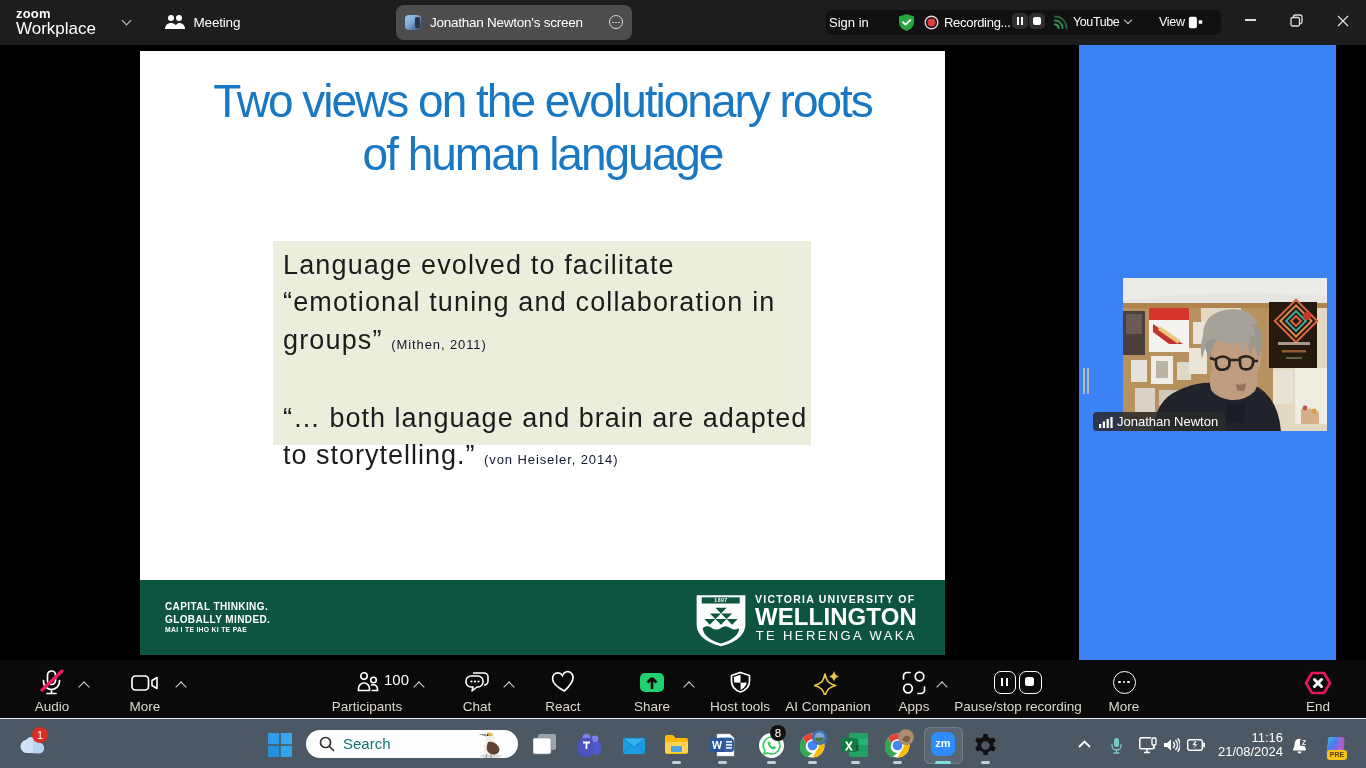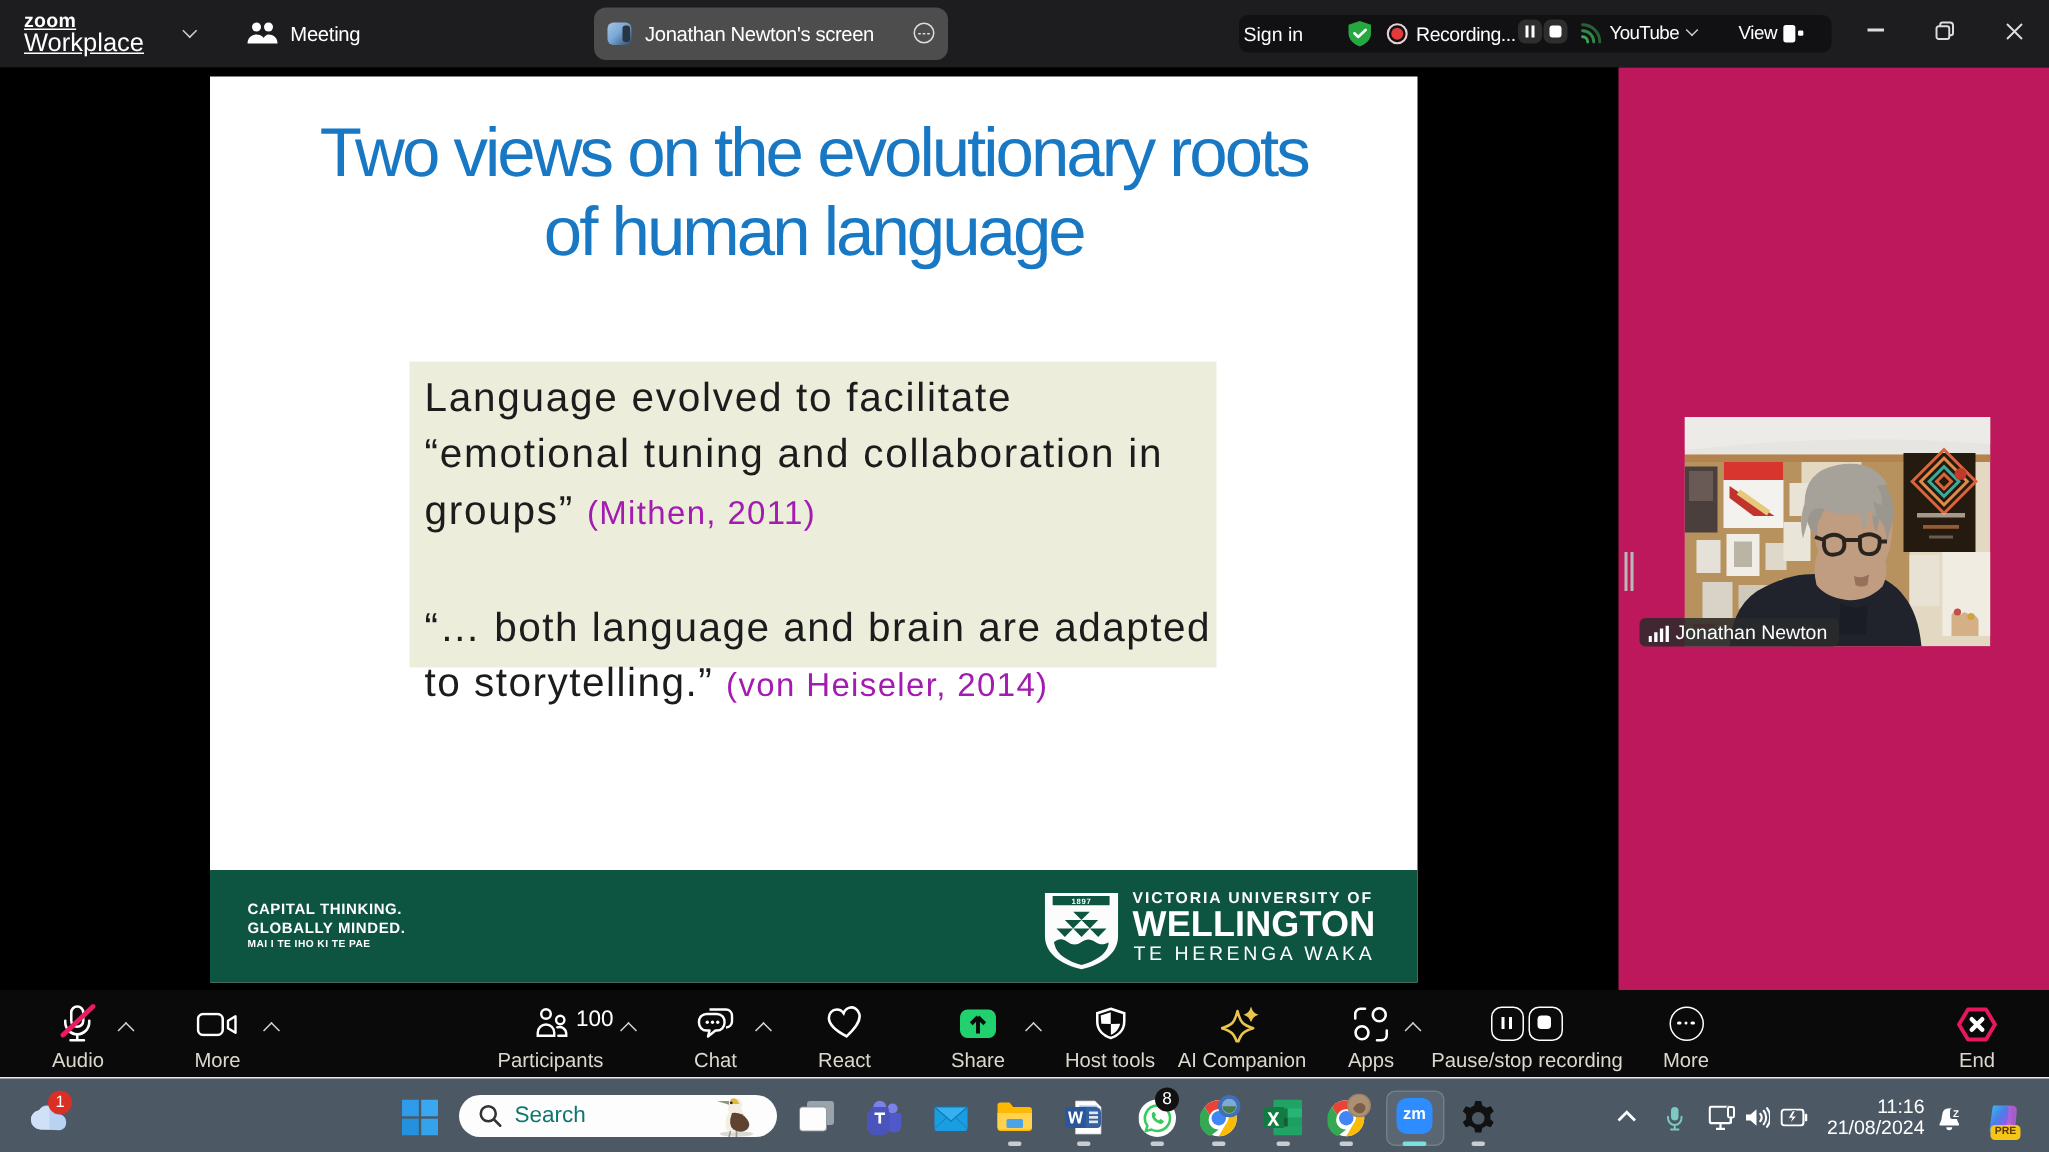--- a/index.html
+++ b/index.html
@@ -1,21 +1,21 @@
 <!DOCTYPE html>
 <html><head>
 <meta charset="utf-8">
 <style>
   * { margin:0; padding:0; box-sizing:border-box; }
   html,body { width:1366px; height:768px; overflow:hidden; background:#000; font-family:"Liberation Sans", sans-serif; }
   #stage { position:relative; width:1366px; height:768px; background:#000; }
 
   
   #topbar { position:absolute; left:0; top:0; width:1366px; height:45px; background:#1d1d1f; }
-  #zoomlogo { position:absolute; left:16px; top:8px; color:#fff;text-decoration:underline; }
+  #zoomlogo { position:absolute; left:16px; top:8px; color:#fff; }
   #zoomlogo .z1 { font-size:13px; font-weight:700; letter-spacing:0.2px; line-height:11px;}
   #zoomlogo .z2 { font-size:17px; font-weight:400; line-height:19px; }
   .chev { display:inline-block; width:9px; height:9px; border-right:1.6px solid #ccc; border-bottom:1.6px solid #ccc; transform:rotate(45deg); }
   #logochev { position:absolute; left:123px; top:17px; }
   #meetingtab { position:absolute; left:164px; top:13px; color:#fff; font-size:13.5px; letter-spacing:-0.2px; }
   #sharetab { position:absolute; left:396px; top:5px; width:236px; height:35px; background:#4d4d4d; border-radius:8px; color:#fff; }
   #sharetab .thumb { position:absolute; left:9px; top:10px; width:16px; height:15px; border-radius:4px; background:linear-gradient(135deg,#a8c4e0 0%,#7aa8d8 45%,#2a4a6a 100%); }
   #sharetab .tlabel { position:absolute; left:34px; top:10px; font-size:13.5px; color:#fff; letter-spacing:-0.25px; }
   #sharetab .dots { position:absolute; right:9px; top:10px; width:14px; height:14px; border:1.2px solid #ddd; border-radius:50%; }
   #sharetab .dots i { position:absolute; top:5.6px; width:1.8px; height:1.8px; background:#ddd; border-radius:50%; }
@@ -28,33 +28,33 @@
   
   .winbtn { position:absolute; top:0; width:46px; height:41px; }
   #minb { left:1228px; } #maxb { left:1274px; } #closeb { left:1320px; }
 
   
   #sharearea { position:absolute; left:0; top:45px; width:1366px; height:615px; background:#000; }
   #slide { position:absolute; left:140px; top:6px; width:805px; height:604px; background:#fff; }
   #title { position:absolute; left:0; top:24px; width:805px; text-align:center; color:#1878c3; font-size:46px; line-height:53px; letter-spacing:-2px;}
   #qbox { position:absolute; left:133px; top:190px; width:538px; height:204px; background:#eceedb; }
   #qbox .p { position:absolute; left:10px; width:560px; color:#1c1c1c; font-size:27px; line-height:37.4px; letter-spacing:1.15px; white-space:nowrap; }
-  #qbox .cite { color:#a21caf; font-size:22px; letter-spacing:0.9px; }
+  #qbox .cite { color:#0f172a; font-size:13px; letter-spacing:0.9px; }
   
   #footer { position:absolute; left:0; top:529px; width:805px; height:75px; background:#0d5441; color:#fff; }
   #ft1 { position:absolute; left:25px; top:21px; font-weight:700; font-size:10px; letter-spacing:0.4px; line-height:12.5px; }
   #ft2 { position:absolute; left:25px; top:46px; font-weight:700; font-size:6.8px; letter-spacing:0.3px; }
   #shield { position:absolute; left:555px; top:14px; }
   #vuw { position:absolute; left:615px; top:14px; }
   #vuw .l1 { font-size:10.5px; font-weight:700; letter-spacing:1.25px; line-height:11px; }
   #vuw .l2 { font-size:24px; font-weight:700; letter-spacing:0.1px; line-height:24px; }
   #vuw .l3 { font-size:13px; font-weight:400; letter-spacing:2.4px; line-height:14.5px;text-align:right; }
 
   
-  #rightpanel { position:absolute; left:1079px; top:45px; width:287px; height:615px; background:#be185d; }
+  #rightpanel { position:absolute; left:1079px; top:45px; width:257px; height:615px; background:#3b82f6; }
   #draghandle { position:absolute; left:4px; top:323px; width:8px; height:26px; }
   #draghandle i { position:absolute; top:0; width:2px; height:26px; background:#b9b9b9; }
   #video { position:absolute; left:44px; top:233px; width:204px; height:153px; overflow:hidden; }
   #nametag { position:absolute; left:14px; top:367px; height:19px; background:rgba(42,42,42,0.85); border-radius:4px; color:#fff; font-size:13px; line-height:19px; padding:0 8px 0 24px; }
 
   
   #toolbar { position:absolute; left:0; top:660px; width:1366px; height:58px; background:#0a0a0a; }
   .tbi { position:absolute; top:0; }
   .tlab { position:absolute; top:39px; width:160px; text-align:center; color:#dcd8ce; font-size:13.5px; white-space:nowrap; }
   .tcaret { position:absolute; width:8px; height:8px; }

